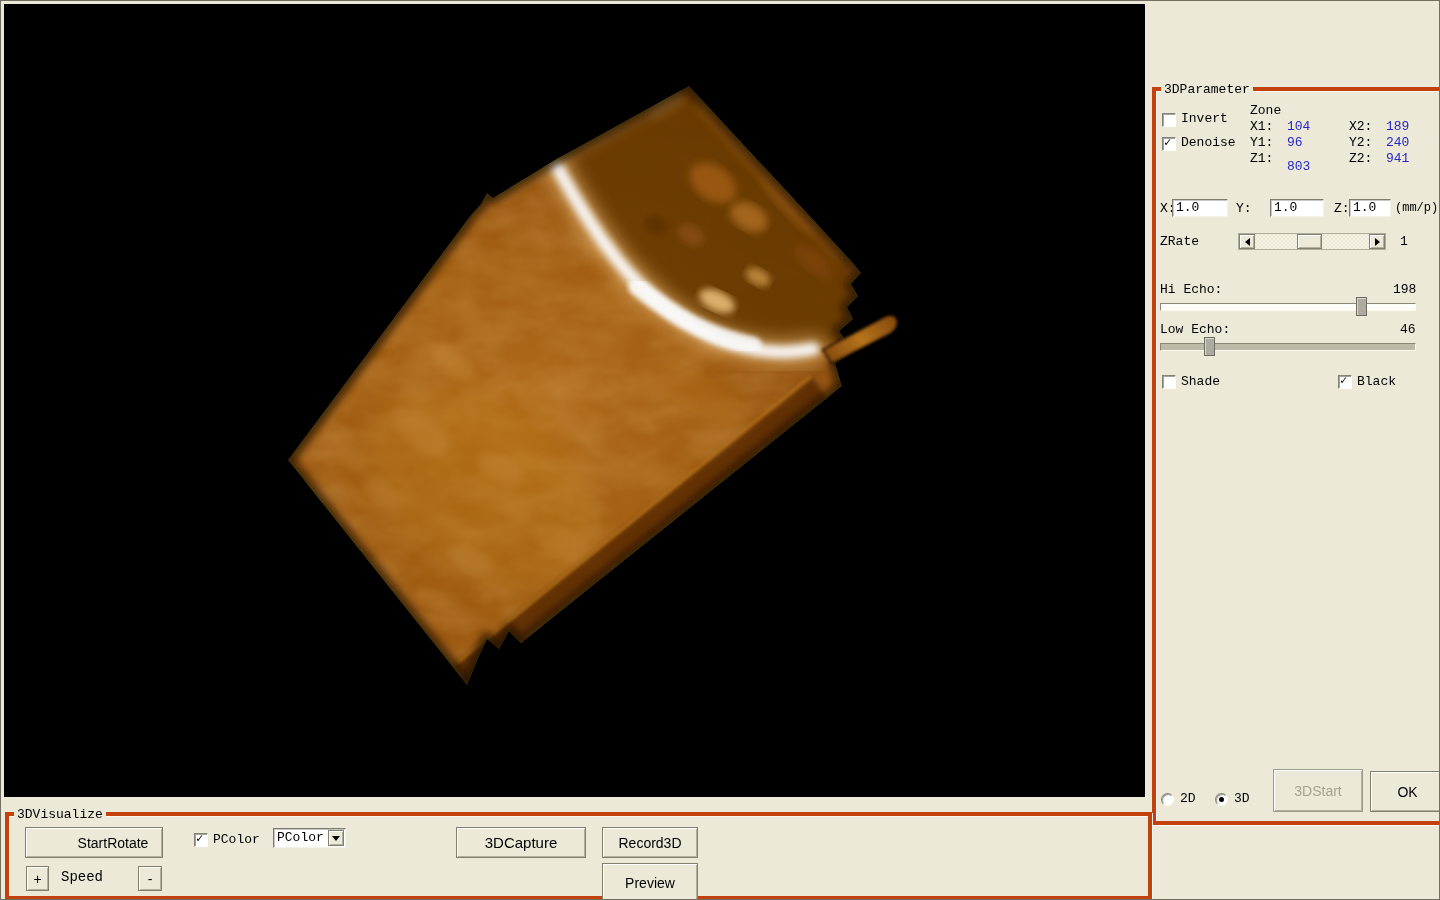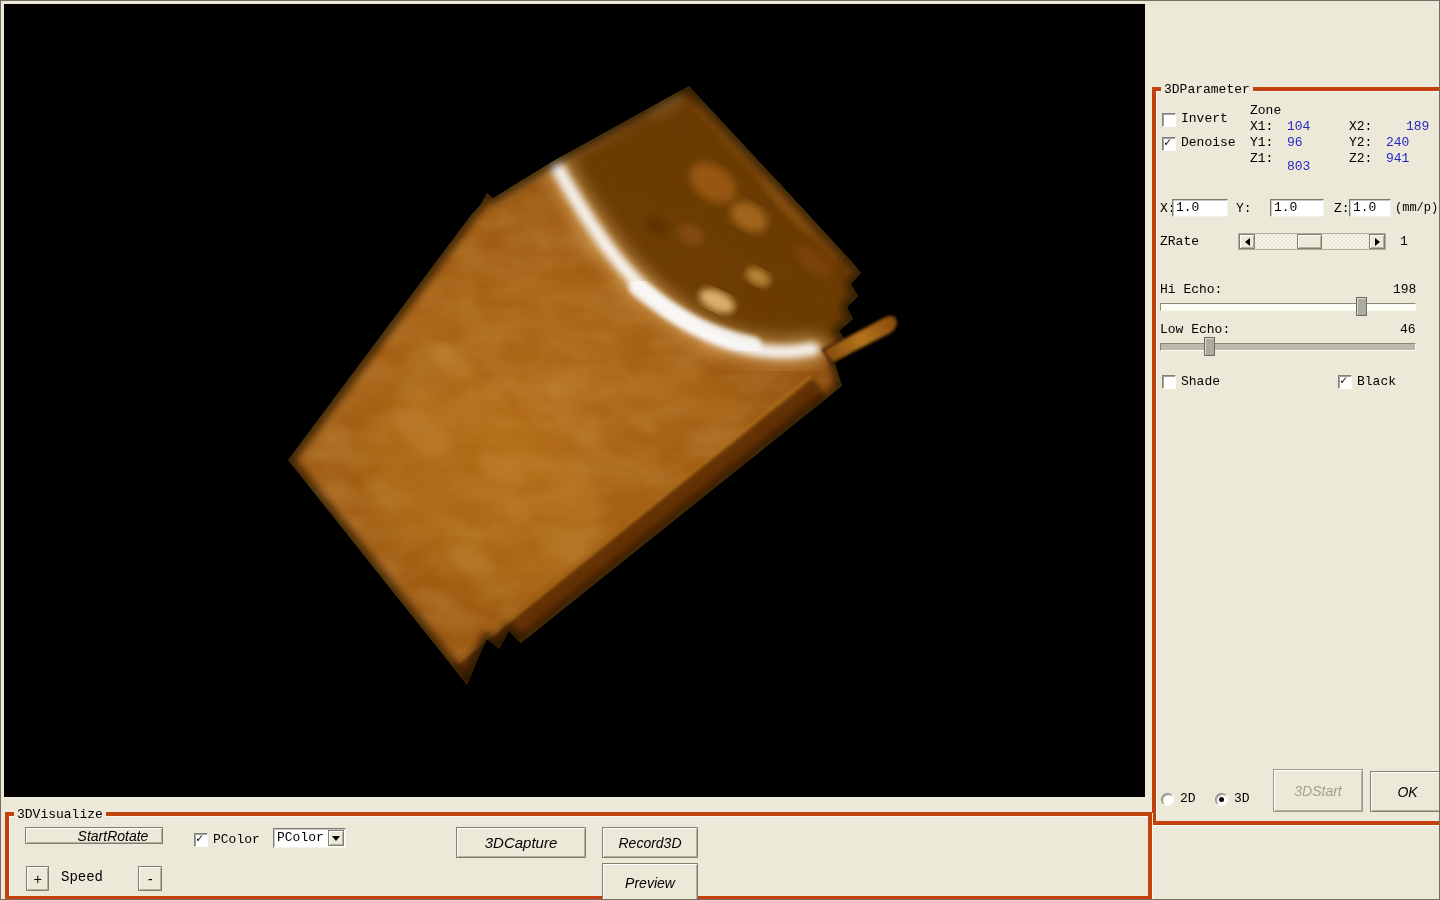--- a/index.html
+++ b/index.html
@@ -42,21 +42,21 @@
   .radio.selected::after{
     content:"";position:absolute;left:3px;top:3px;width:5px;height:5px;
     border-radius:50%;background:#000;
   }
 
   
   .btn{
     position:absolute;background:#ece9d8;border:1px solid #81806f;
     box-shadow:inset 1px 1px 0 #ffffff, inset -1px -1px 0 #b3b09e;
     display:flex;align-items:center;justify-content:center;
-    line-height:14px;cursor:default;box-sizing:border-box;white-space:pre;font-style:italic;
+    line-height:14px;cursor:default;box-sizing:border-box;white-space:pre;
   }
   .btn.disabled{color:#a4a292;border-color:#9d9b8b;}
 
   
   .field{
     position:absolute;background:#fff;border:1px solid;
     border-color:#7e7c6e #f5f3e7 #f5f3e7 #7e7c6e;
     box-shadow:inset 1px 1px 0 rgba(0,0,0,.22);
     line-height:15px;padding:0 3px;box-sizing:border-box;white-space:pre;
   }
@@ -225,21 +225,21 @@
     <span class="cb" style="left:6px;top:22px;"></span>
     <span class="label" style="left:25px;top:21px;">Invert</span>
 
     <span class="cb checked" style="left:6px;top:46px;"></span>
     <span class="label" style="left:25px;top:45px;">Denoise</span>
 
     <span class="label" style="left:94px;top:13px;">Zone</span>
     <span class="label" style="left:94px;top:29px;">X1:</span>
     <span class="label blue" style="left:131px;top:29px;">104</span>
     <span class="label" style="left:193px;top:29px;">X2:</span>
-    <span class="label blue" style="left:230px;top:29px;margin-left:20px;">189</span>
+    <span class="label blue" style="left:230px;top:29px;">189</span>
     <span class="label" style="left:94px;top:45px;">Y1:</span>
     <span class="label blue" style="left:131px;top:45px;">96</span>
     <span class="label" style="left:193px;top:45px;">Y2:</span>
     <span class="label blue" style="left:230px;top:45px;">240</span>
     <span class="label" style="left:94px;top:61px;">Z1:</span>
     <span class="label blue" style="left:131px;top:69px;">803</span>
     <span class="label" style="left:193px;top:61px;">Z2:</span>
     <span class="label blue" style="left:230px;top:61px;">941</span>
 
     <span class="label" style="left:4px;top:111px;">X:</span>
@@ -282,21 +282,21 @@
     <span class="radio selected" style="left:59px;top:702px;"></span>
     <span class="label" style="left:78px;top:701px;">3D</span>
 
     <button class="btn disabled" style="left:117px;top:678px;width:90px;height:43px;font-size:14px;">3DStart</button>
     <button class="btn" style="left:214px;top:680px;width:75px;height:41px;font-size:14px;">OK</button>
   </div>
 
   <div class="groupbox" style="left:4px;top:811px;width:1139px;height:80px;">
     <span class="gb-title">3DVisualize</span>
 
-    <button class="btn" style="left:16px;top:11px;width:138px;height:17px;font-size:14px;padding-left:44px;">StartRotate</button>
+    <button class="btn" style="left:16px;top:11px;width:138px;height:31px;font-size:14px;padding-left:44px;">StartRotate</button>
 
     <span class="cb checked" style="left:185px;top:17px;"></span>
     <span class="label" style="left:204px;top:17px;">PColor</span>
 
     <div class="combo" style="left:264px;top:12px;width:73px;height:20px;">
       <span class="combo-text">PColor</span>
       <span class="combo-btn">
           <span class="tri-down"></span>
         </span>
     </div>

